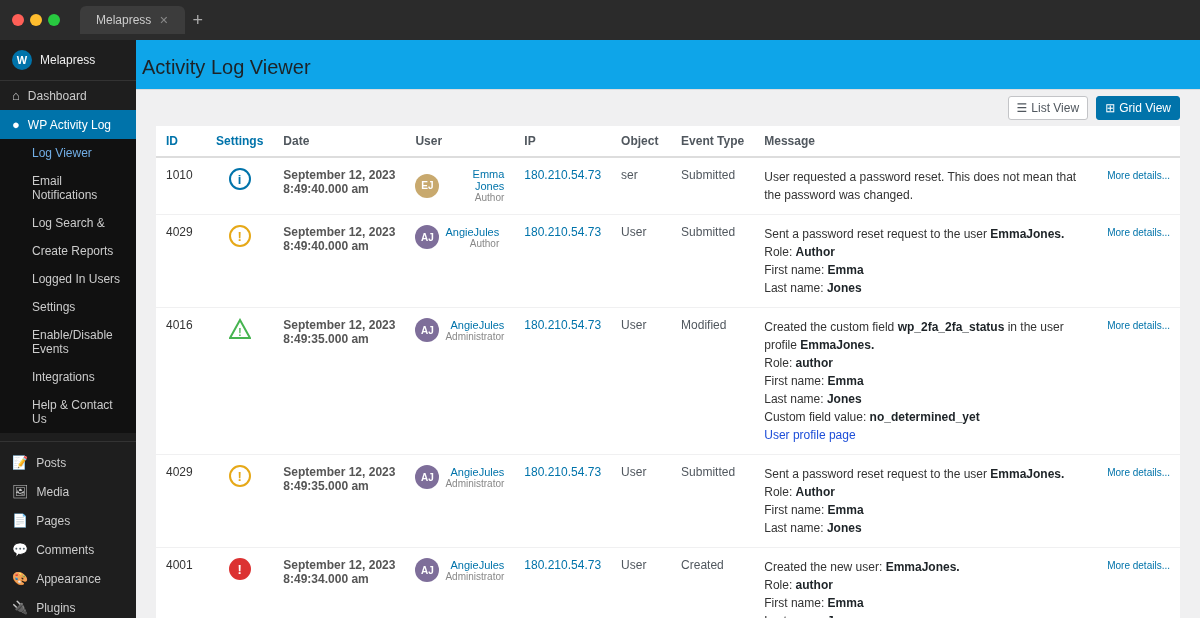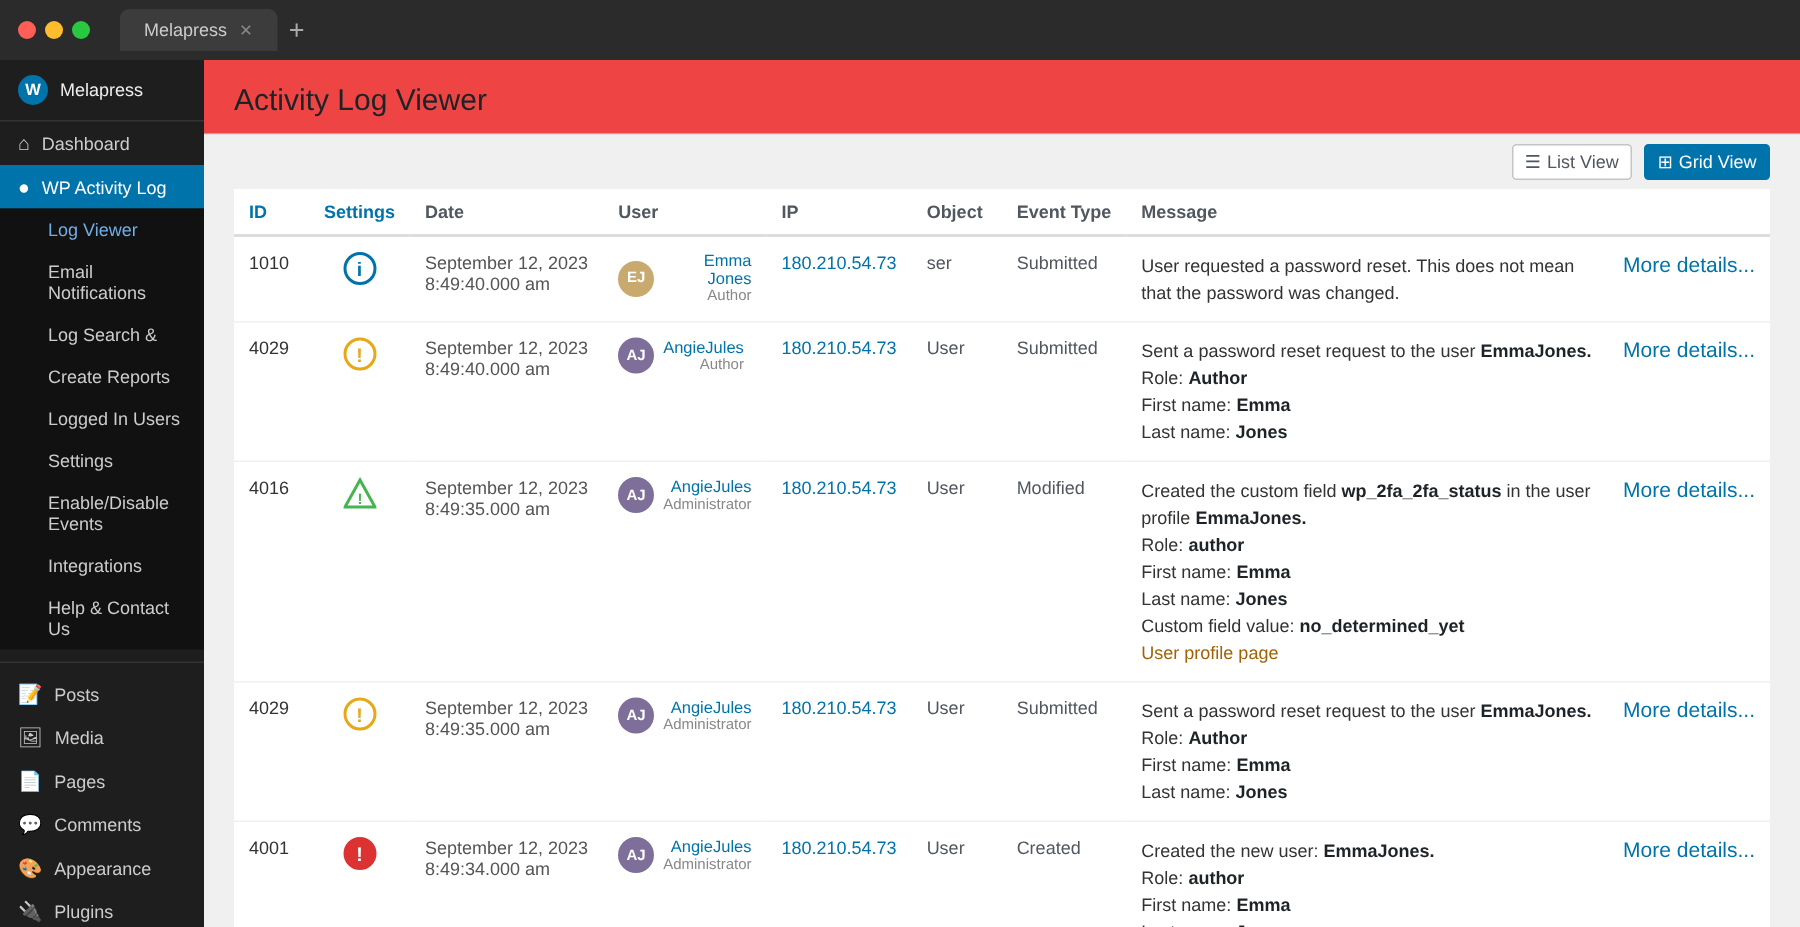--- a/index.html
+++ b/index.html
@@ -79,22 +79,22 @@
     
     .main-content {
       flex: 1;
       background: #f0f0f1;
       display: flex;
       flex-direction: column;
       overflow: hidden;
     }
 
     .page-header {
-      background: #ef4444;
-      padding: 16px 20px 10px;
+      background: #0ea5e9;
+      padding: 16px 6px 10px;
       border-bottom: 1px solid #ddd;
     }
     .page-title { font-size: 20px; font-weight: 400; color: #1d2327; }
 
     .view-controls {
       display: flex;
       justify-content: flex-end;
       align-items: center;
       padding: 6px 20px;
       gap: 8px;
@@ -124,30 +124,30 @@
       font-size: 12px;
       font-weight: 600;
       color: #50575e;
       white-space: nowrap;
     }
     th.sortable { color: #0073aa; cursor: pointer; }
     tbody tr { border-bottom: 1px solid #f0f0f1; vertical-align: top; padding-left: 28px; }
     td { padding: 10px 10px; font-size: 12px; color: #50575e; vertical-align: top; }
     td.id-col { color: #333; font-weight: 500; width: 50px; }
     td.severity-col { width: 40px; text-align: center; }
-    td.date-col { width: 120px; white-space: nowrap; color: #555; }
+    td.date-col { width: 120px; white-space: nowrap; color: #555; font-weight: bold; }
     td.user-col { width: 100px; }
     td.ip-col { color: #0073aa; cursor: pointer; white-space: nowrap; }
     td.object-col { width: 60px; }
     td.event-col { width: 80px; }
     td.message-col { color: #333; max-width: 480px; line-height: 1.5; }
     td.action-col { width: 90px; text-align: right; white-space: nowrap; }
     .more-details-btn {
       color: #0073aa;
-      font-size: 14px;
+      font-size: 10px;
       cursor: pointer;
       white-space: nowrap;
       background: none;
       border: none;
       padding: 0;
     }
 
     
     .severity-icon {
       width: 22px;
@@ -164,21 +164,21 @@
     .sev-critical { background: #dc3232; color: white; border: 2px solid #dc3232; }
 
     
     .user-cell { display: flex; align-items: center; gap: 6px; }
     .user-avatar { width: 24px; height: 24px; border-radius: 50%; background: #c8a96e; display: flex; align-items: center; justify-content: center; font-size: 10px; color: white; font-weight: bold; flex-shrink: 0; }
     .user-name-role { display: flex; flex-direction: column; text-align: right; }
     .user-name { color: #0073aa; font-size: 11px; cursor: pointer; }
     .user-role { font-size: 10px; color: #888; }
 
     .msg-bold { font-weight: 600; color: #1d2327; text-align: center; }
-    .msg-link { color: #a16207; cursor: pointer; }
+    .msg-link { color: #1d4ed8; cursor: pointer; }
 
     
     ::-webkit-scrollbar { width: 6px; }
     ::-webkit-scrollbar-track { background: #f0f0f1; }
     ::-webkit-scrollbar-thumb { background: #c3c4c7; border-radius: 3px; }
   </style>
 </head>
 <body>
 
 <div class="title-bar">

